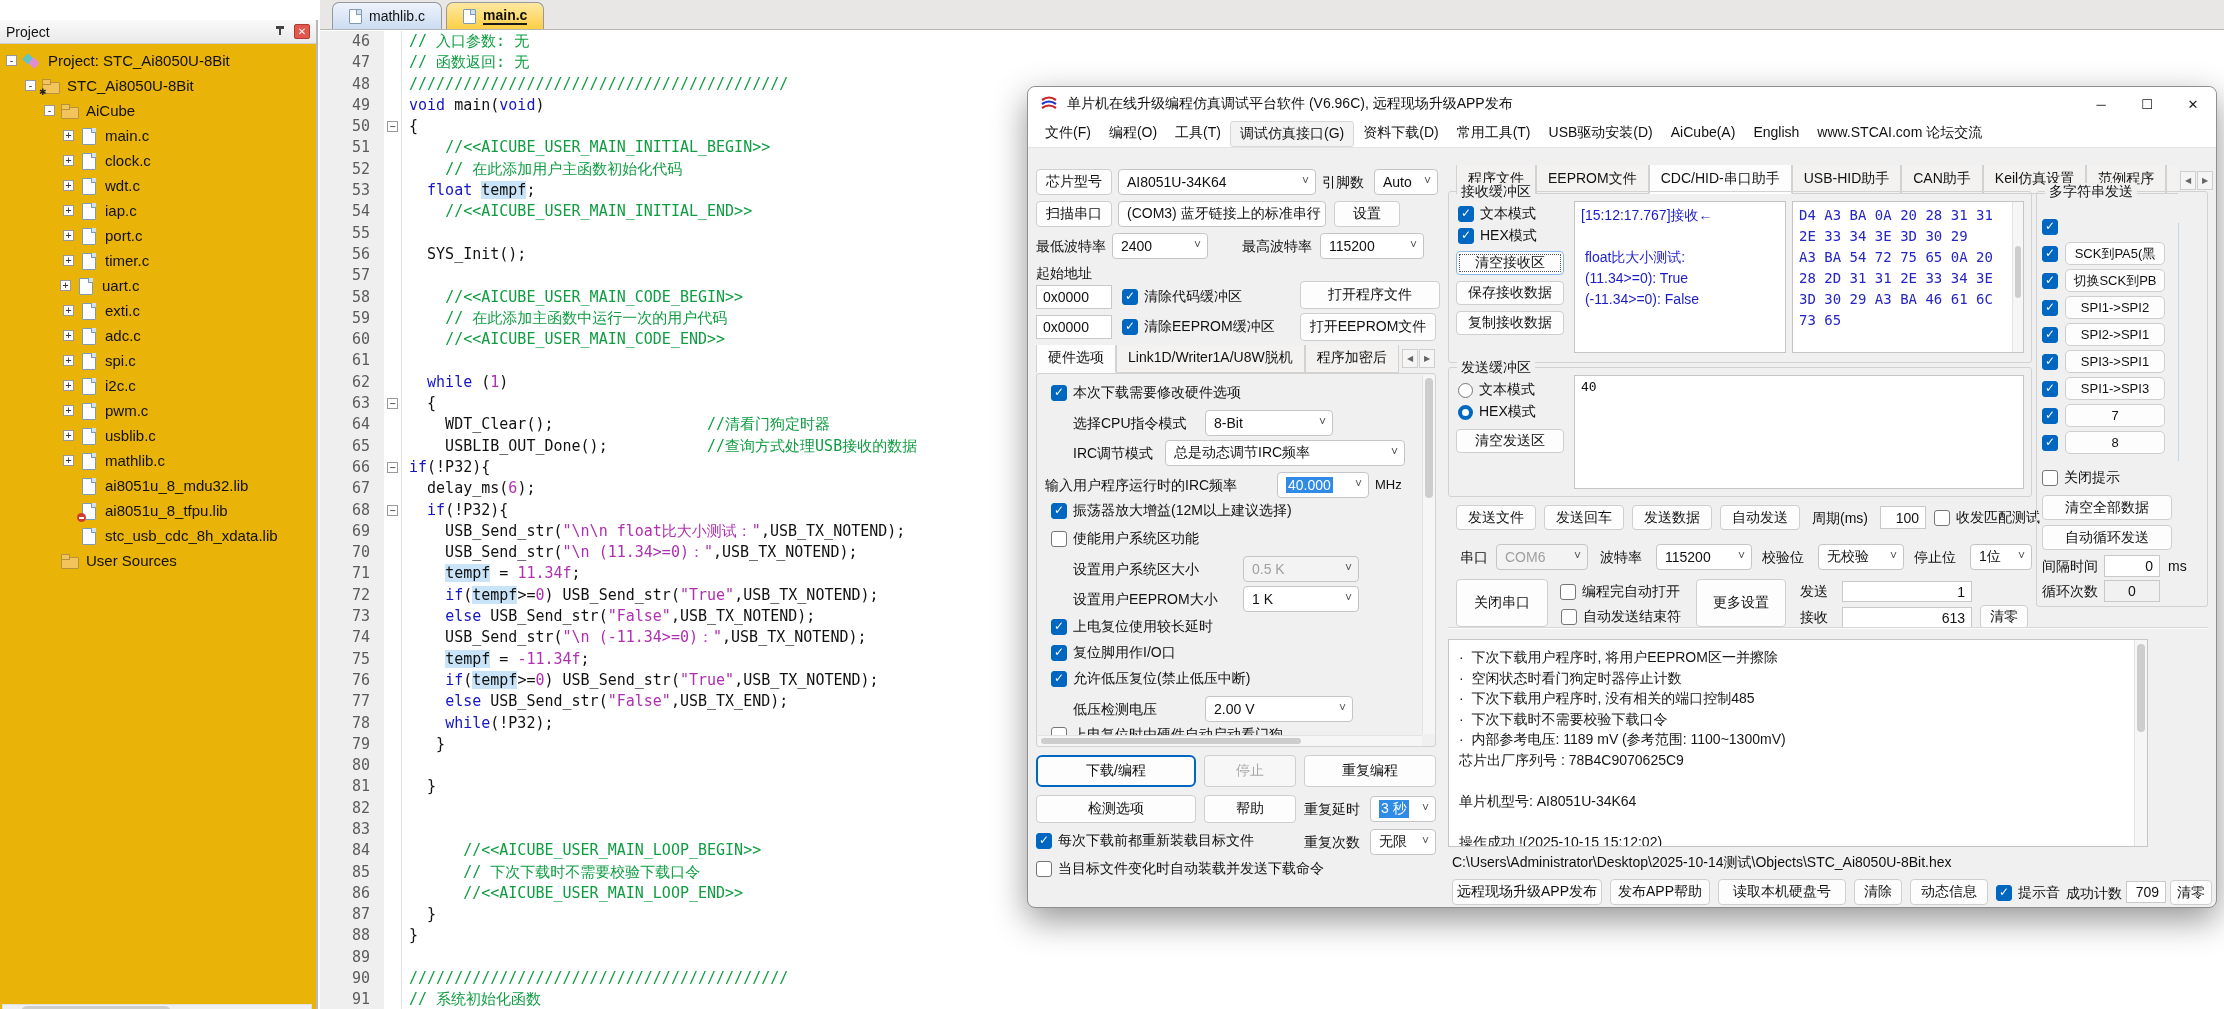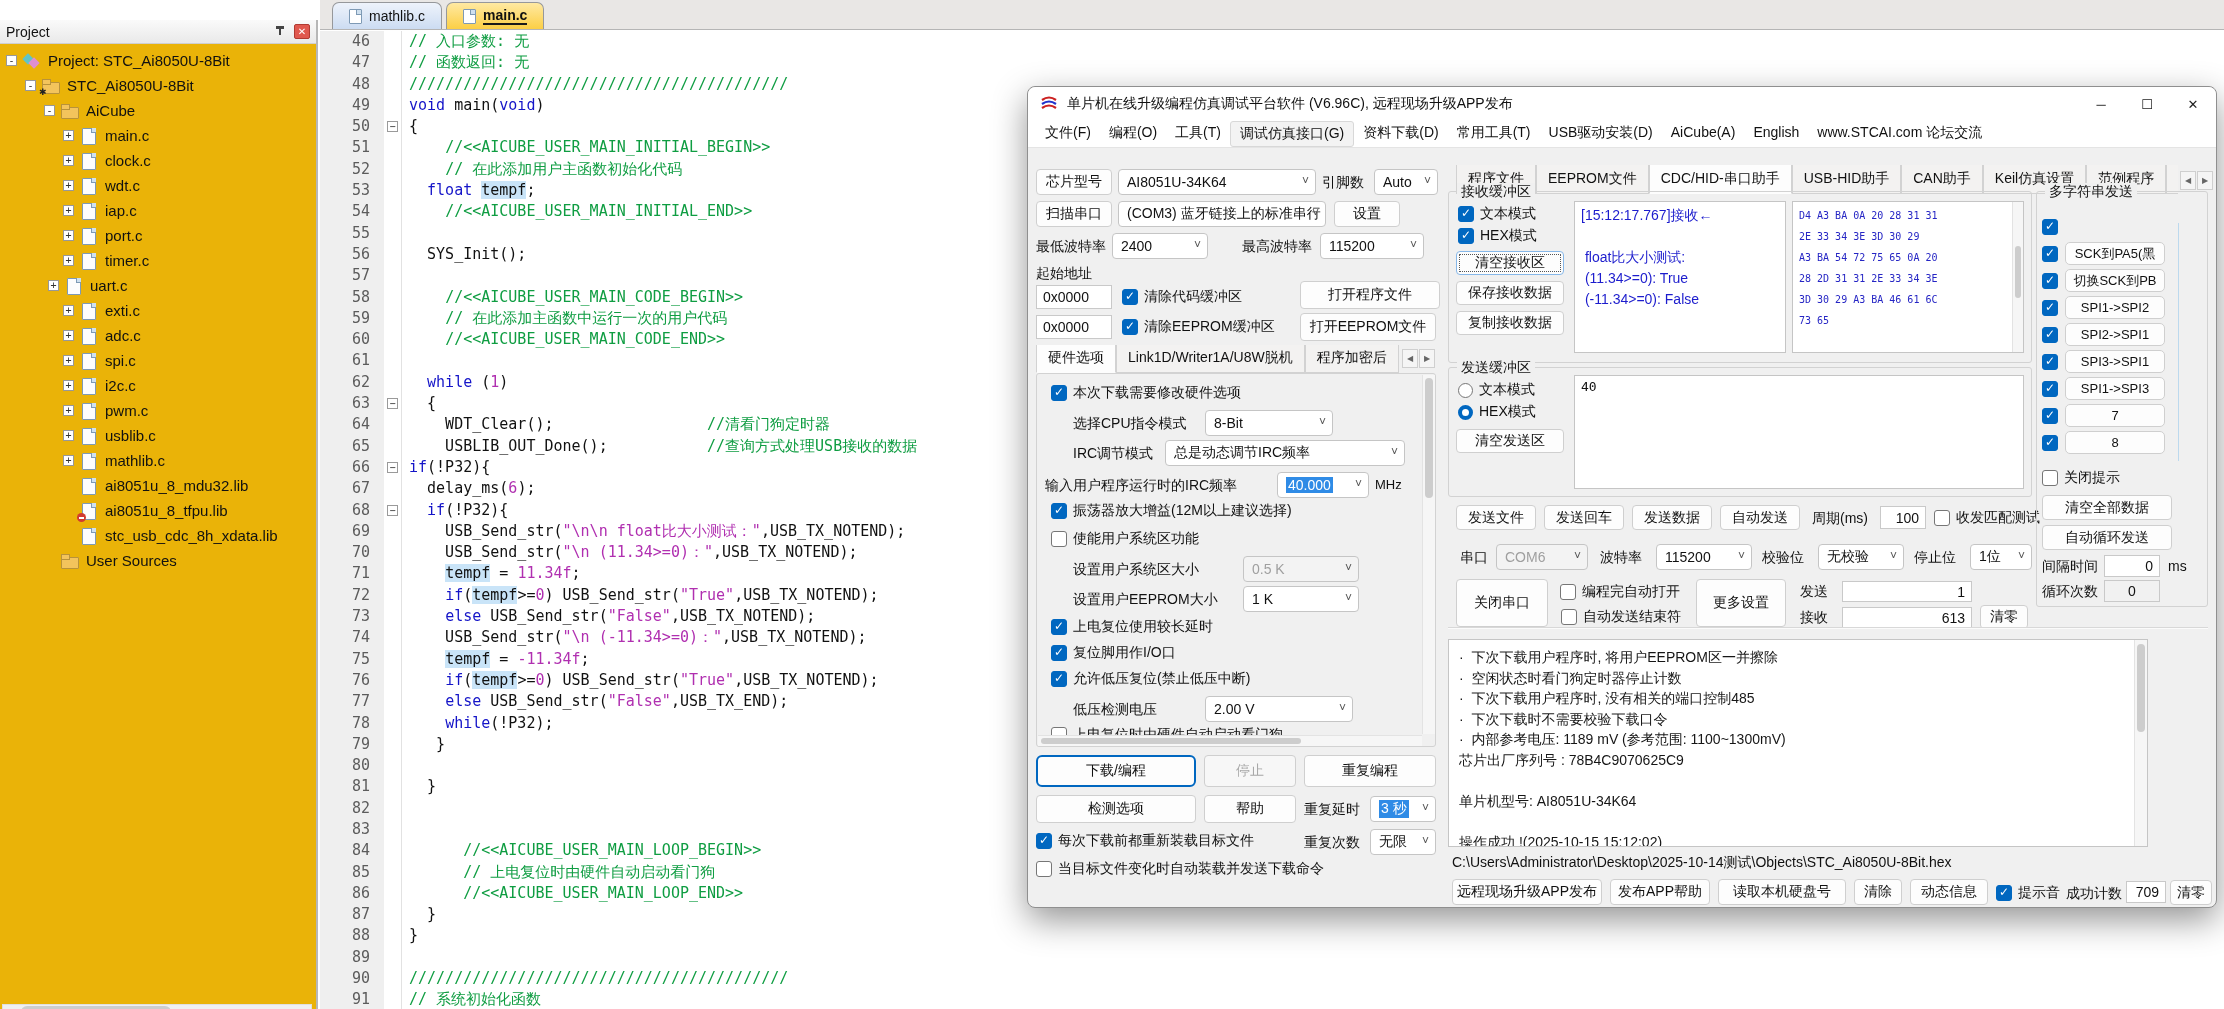--- a/index.html
+++ b/index.html
@@ -113,21 +113,21 @@
   .ptab{padding:5px 11px;font-size:14px;border:1px solid #d2d2d2;background:#f3f2f1;white-space:nowrap;flex:none;}
   .ptab.on{background:#fdfdfd;border-bottom-color:#fdfdfd;padding-top:7px;}
   .spin{position:absolute;width:16px;height:19px;background:#f5f5f5;border:1px solid #cfcfcf;color:#666;
     font-size:8px;display:flex;align-items:center;justify-content:center;}
   .sbv{position:absolute;width:13px;background:#f6f6f6;border-left:1px solid #e3e3e3;}
   .thumb-v{position:absolute;left:2px;right:2px;background:#cdcdcd;border-radius:5px;}
   .sbh{position:absolute;height:11px;background:#f6f6f6;border-top:1px solid #e3e3e3;}
   .thumb-hh{position:absolute;top:2px;bottom:2px;background:#cdcdcd;border-radius:5px;}
 
   .rline{font-size:14px;line-height:21px;color:#1c1ccd;white-space:pre;}
-  .xline{font-family:"DejaVu Sans Mono","Liberation Mono",monospace;font-size:10px;line-height:21px;color:#2525c4;white-space:pre;}
+  .xline{font-family:"DejaVu Sans Mono","Liberation Mono",monospace;font-size:14px;line-height:21px;color:#2525c4;white-space:pre;}
   .lline{font-size:14px;line-height:20.5px;color:#161616;white-space:pre;}
   .mrow{display:flex;align-items:center;gap:7px;height:27px;}
   .mbtn{width:100px;height:23px;border-radius:5px;}
   #mvline{position:absolute;width:1px;background:#bcd9ee;}
   .sep{position:absolute;height:2px;border-top:1px solid #d8d8d8;border-bottom:1px solid #fbfbfb;}
 </style>
 </head>
 <body>
 
 <div id="project-panel">
@@ -177,21 +177,21 @@
       <div class="trow" style="padding-left: 63px;">
         <span class="exp plus"></span>
         <span class="ic ic-file"></span>
         <span class="tlabel">port.c</span>
       </div>
       <div class="trow" style="padding-left: 63px;">
         <span class="exp plus"></span>
         <span class="ic ic-file"></span>
         <span class="tlabel">timer.c</span>
       </div>
-      <div class="trow" style="padding-left: 48px;">
+      <div class="trow" style="padding-left: 60px;">
         <span class="exp plus"></span>
         <span class="ic ic-file"></span>
         <span class="tlabel">uart.c</span>
       </div>
       <div class="trow" style="padding-left: 63px;">
         <span class="exp plus"></span>
         <span class="ic ic-file"></span>
         <span class="tlabel">exti.c</span>
       </div>
       <div class="trow" style="padding-left: 63px;">
@@ -298,21 +298,21 @@
       <div class="cl"><span class="ln">75</span><span class="fm"></span><span class="ct"><span class="tok p">    </span><span class="tok h">tempf</span><span class="tok p"> = </span><span class="tok s">-11.34f</span><span class="tok p">;</span></span></div>
       <div class="cl"><span class="ln">76</span><span class="fm"></span><span class="ct"><span class="tok p">    </span><span class="tok k">if</span><span class="tok p">(</span><span class="tok h">tempf</span><span class="tok p">&gt;=</span><span class="tok s">0</span><span class="tok p">) USB_Send_str(</span><span class="tok s">"True"</span><span class="tok p">,USB_TX_NOTEND);</span></span></div>
       <div class="cl"><span class="ln">77</span><span class="fm"></span><span class="ct"><span class="tok p">    </span><span class="tok k">else</span><span class="tok p"> USB_Send_str(</span><span class="tok s">"False"</span><span class="tok p">,USB_TX_END);</span></span></div>
       <div class="cl"><span class="ln">78</span><span class="fm"></span><span class="ct"><span class="tok p">    </span><span class="tok k">while</span><span class="tok p">(!P32);</span></span></div>
       <div class="cl"><span class="ln">79</span><span class="fm"></span><span class="ct"><span class="tok p">   }</span></span></div>
       <div class="cl"><span class="ln">80</span><span class="fm"></span><span class="ct"></span></div>
       <div class="cl"><span class="ln">81</span><span class="fm"></span><span class="ct"><span class="tok p">  }</span></span></div>
       <div class="cl"><span class="ln">82</span><span class="fm"></span><span class="ct"></span></div>
       <div class="cl"><span class="ln">83</span><span class="fm"></span><span class="ct"></span></div>
       <div class="cl"><span class="ln">84</span><span class="fm"></span><span class="ct"><span class="tok p">      </span><span class="tok c">//&lt;&lt;AICUBE_USER_MAIN_LOOP_BEGIN&gt;&gt;</span></span></div>
-      <div class="cl"><span class="ln">85</span><span class="fm"></span><span class="ct"><span class="tok p">      </span><span class="tok c">// 上电复位时由硬件自动启动看门狗</span></span></div>
+      <div class="cl"><span class="ln">85</span><span class="fm"></span><span class="ct"><span class="tok p">      </span><span class="tok c">// 下次下载时不需要校验下载口令</span></span></div>
       <div class="cl"><span class="ln">86</span><span class="fm"></span><span class="ct"><span class="tok p">      </span><span class="tok c">//&lt;&lt;AICUBE_USER_MAIN_LOOP_END&gt;&gt;</span></span></div>
       <div class="cl"><span class="ln">87</span><span class="fm"></span><span class="ct"><span class="tok p">  }</span></span></div>
       <div class="cl"><span class="ln">88</span><span class="fm"></span><span class="ct"><span class="tok p">}</span></span></div>
       <div class="cl"><span class="ln">89</span><span class="fm"></span><span class="ct"></span></div>
       <div class="cl"><span class="ln">90</span><span class="fm"></span><span class="ct"><span class="tok c">//////////////////////////////////////////</span></span></div>
       <div class="cl"><span class="ln">91</span><span class="fm"></span><span class="ct"><span class="tok c">// 系统初始化函数</span></span></div>
     </div>
 </div>
 
 <div id="win">

